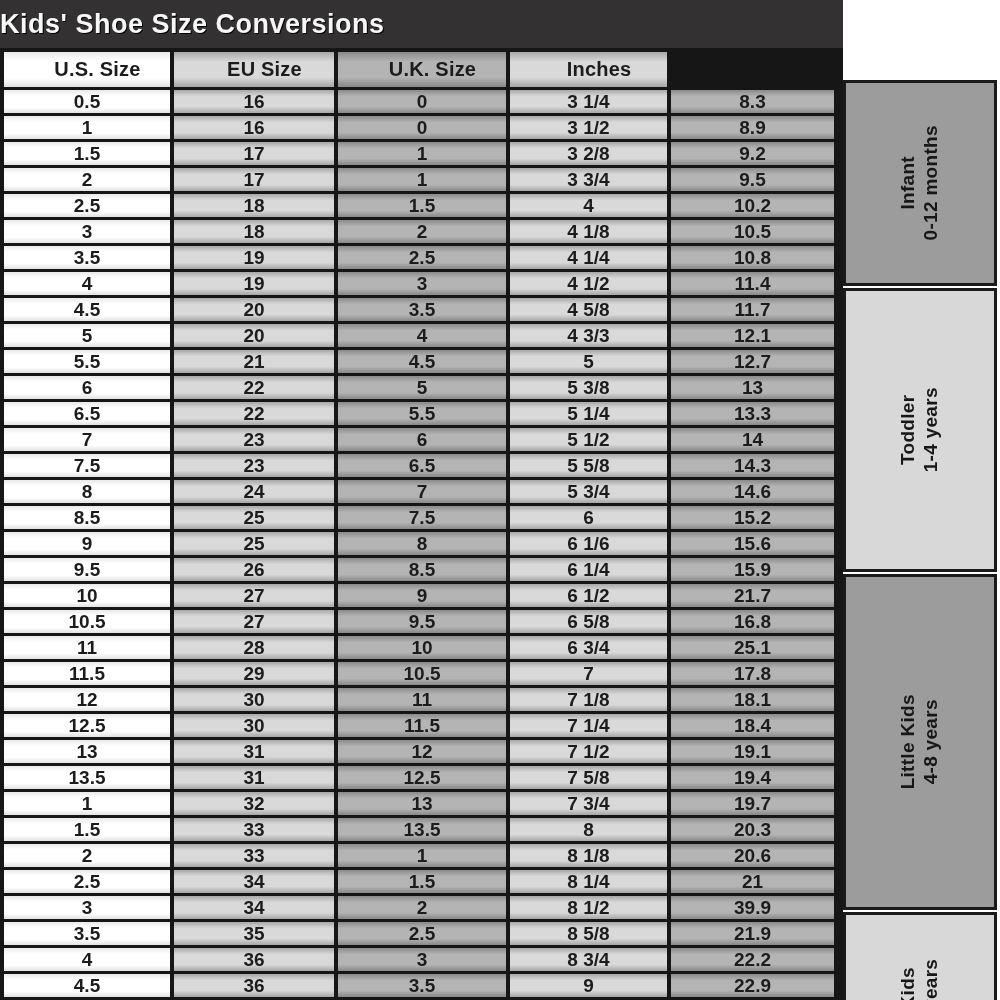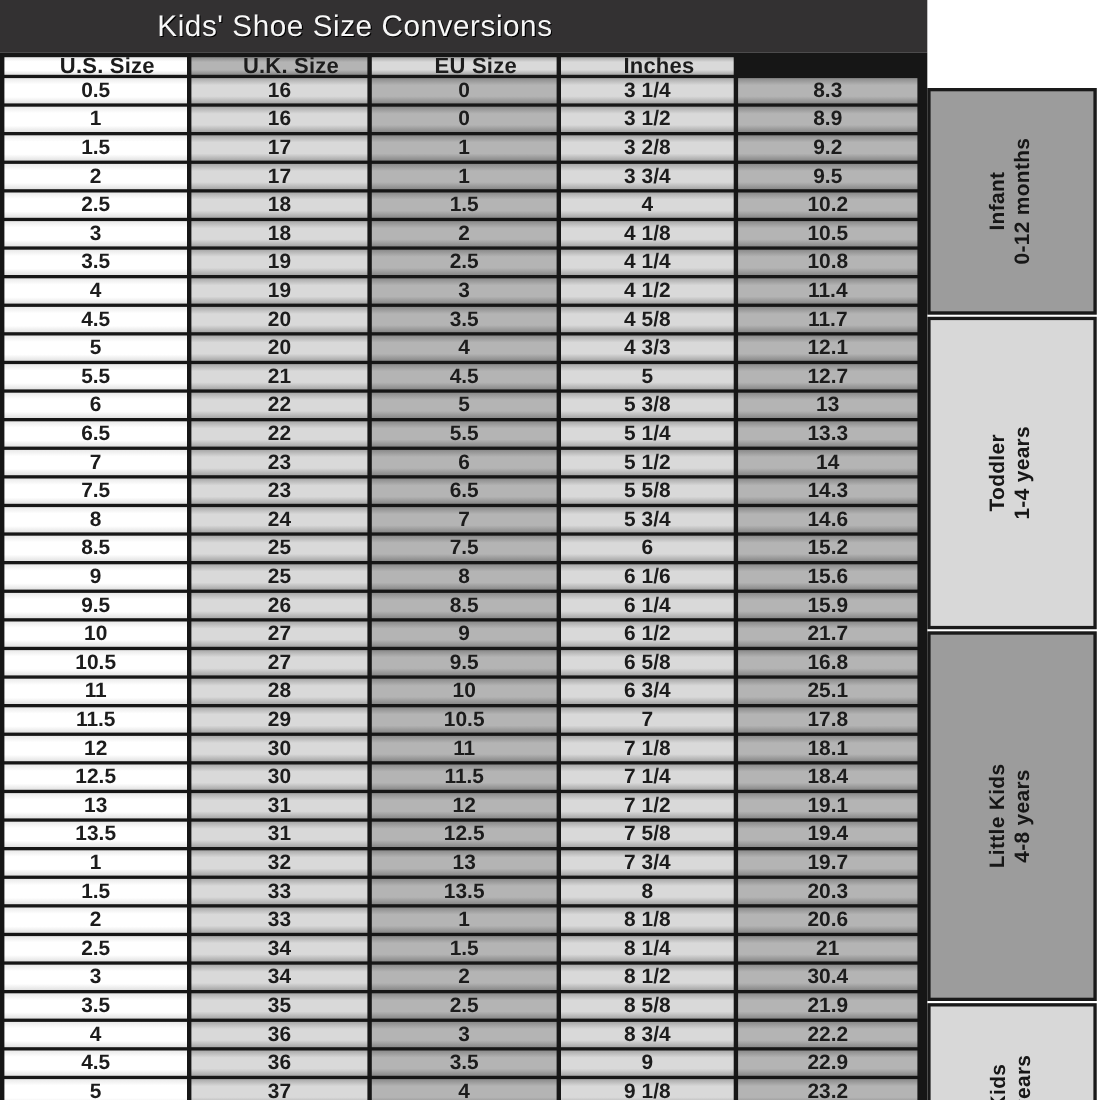--- a/index.html
+++ b/index.html
@@ -8,40 +8,40 @@
     background:#ffffff;
     font-family:"Liberation Sans",sans-serif;
     -webkit-font-smoothing:antialiased;
   }
   
   .titlebar{
     position:absolute;left:0;top:0;width:843px;height:48px;
     background:#333132;display:flex;align-items:center;
   }
   .titlebar .title{
-    margin-left:143px;color:#f7f7f7;font-size:27px;font-weight:normal;
+    color:#f7f7f7;font-size:27px;font-weight:bold;
     letter-spacing:0.5px;text-shadow:1px 1px 0 #000;white-space:nowrap;
   }
   
   .table-wrap{
     position:absolute;left:0;top:48px;width:843px;
     background:#161616;
     padding:4px 5px 0 4px;box-sizing:border-box;
   }
   .row{
     display:grid;
     grid-template-columns:166px 160px 168px 157px 163px;
     column-gap:4px;margin-bottom:3px;
   }
   .cell{
     height:23px;display:flex;align-items:center;justify-content:center;
     font-size:19px;font-weight:bold;color:#1c1c1c;
     white-space:nowrap;overflow:hidden;
   }
-  .hdr .cell{height:16px;font-size:20px;letter-spacing:0.2px;padding-left:21px;}
+  .hdr .cell{height:35px;font-size:20px;letter-spacing:0.2px;padding-left:21px;}
   .bg-white{background:linear-gradient(180deg,#e9e9e9 0%,#ffffff 25%,#ffffff 75%,#e2e2e2 100%);}
   .bg-light{background:linear-gradient(180deg,#a8a8a8 0%,#d9d9d9 28%,#d9d9d9 72%,#a6a6a6 100%);}
   .bg-mid{background:linear-gradient(180deg,#8a8a8a 0%,#b4b4b4 28%,#b4b4b4 72%,#888888 100%);}
   
   .age-block{
     position:absolute;left:843px;width:154px;box-sizing:border-box;
     border:3px solid #1a1a1a;
     display:flex;align-items:center;justify-content:center;overflow:visible;
   }
   .age-dark{background:#9c9c9c;}
@@ -59,22 +59,22 @@
 </head>
 <body>
 
 <div class="titlebar">
   <span class="title">Kids' Shoe Size Conversions</span>
 </div>
 
 <div class="table-wrap">
   <div class="row hdr">
     <div class="cell bg-white">U.S. Size</div>
+    <div class="cell bg-light">EU Size</div>
     <div class="cell bg-mid">U.K. Size</div>
-    <div class="cell bg-light">EU Size</div>
     <div class="cell bg-light">Inches</div>
   </div>
   <div id="rows">
       <div class="row">
     <div class="cell bg-white">0.5</div>
     <div class="cell bg-light">16</div>
     <div class="cell bg-mid">0</div>
     <div class="cell bg-light">3 1/4</div>
     <div class="cell bg-mid">8.3</div>
   </div>
@@ -286,21 +286,21 @@
     <div class="cell bg-light">34</div>
     <div class="cell bg-mid">1.5</div>
     <div class="cell bg-light">8 1/4</div>
     <div class="cell bg-mid">21</div>
   </div>
       <div class="row">
     <div class="cell bg-white">3</div>
     <div class="cell bg-light">34</div>
     <div class="cell bg-mid">2</div>
     <div class="cell bg-light">8 1/2</div>
-    <div class="cell bg-mid">30.4</div>
+    <div class="cell bg-mid">39.9</div>
   </div>
       <div class="row">
     <div class="cell bg-white">3.5</div>
     <div class="cell bg-light">35</div>
     <div class="cell bg-mid">2.5</div>
     <div class="cell bg-light">8 5/8</div>
     <div class="cell bg-mid">21.9</div>
   </div>
       <div class="row">
     <div class="cell bg-white">4</div>

